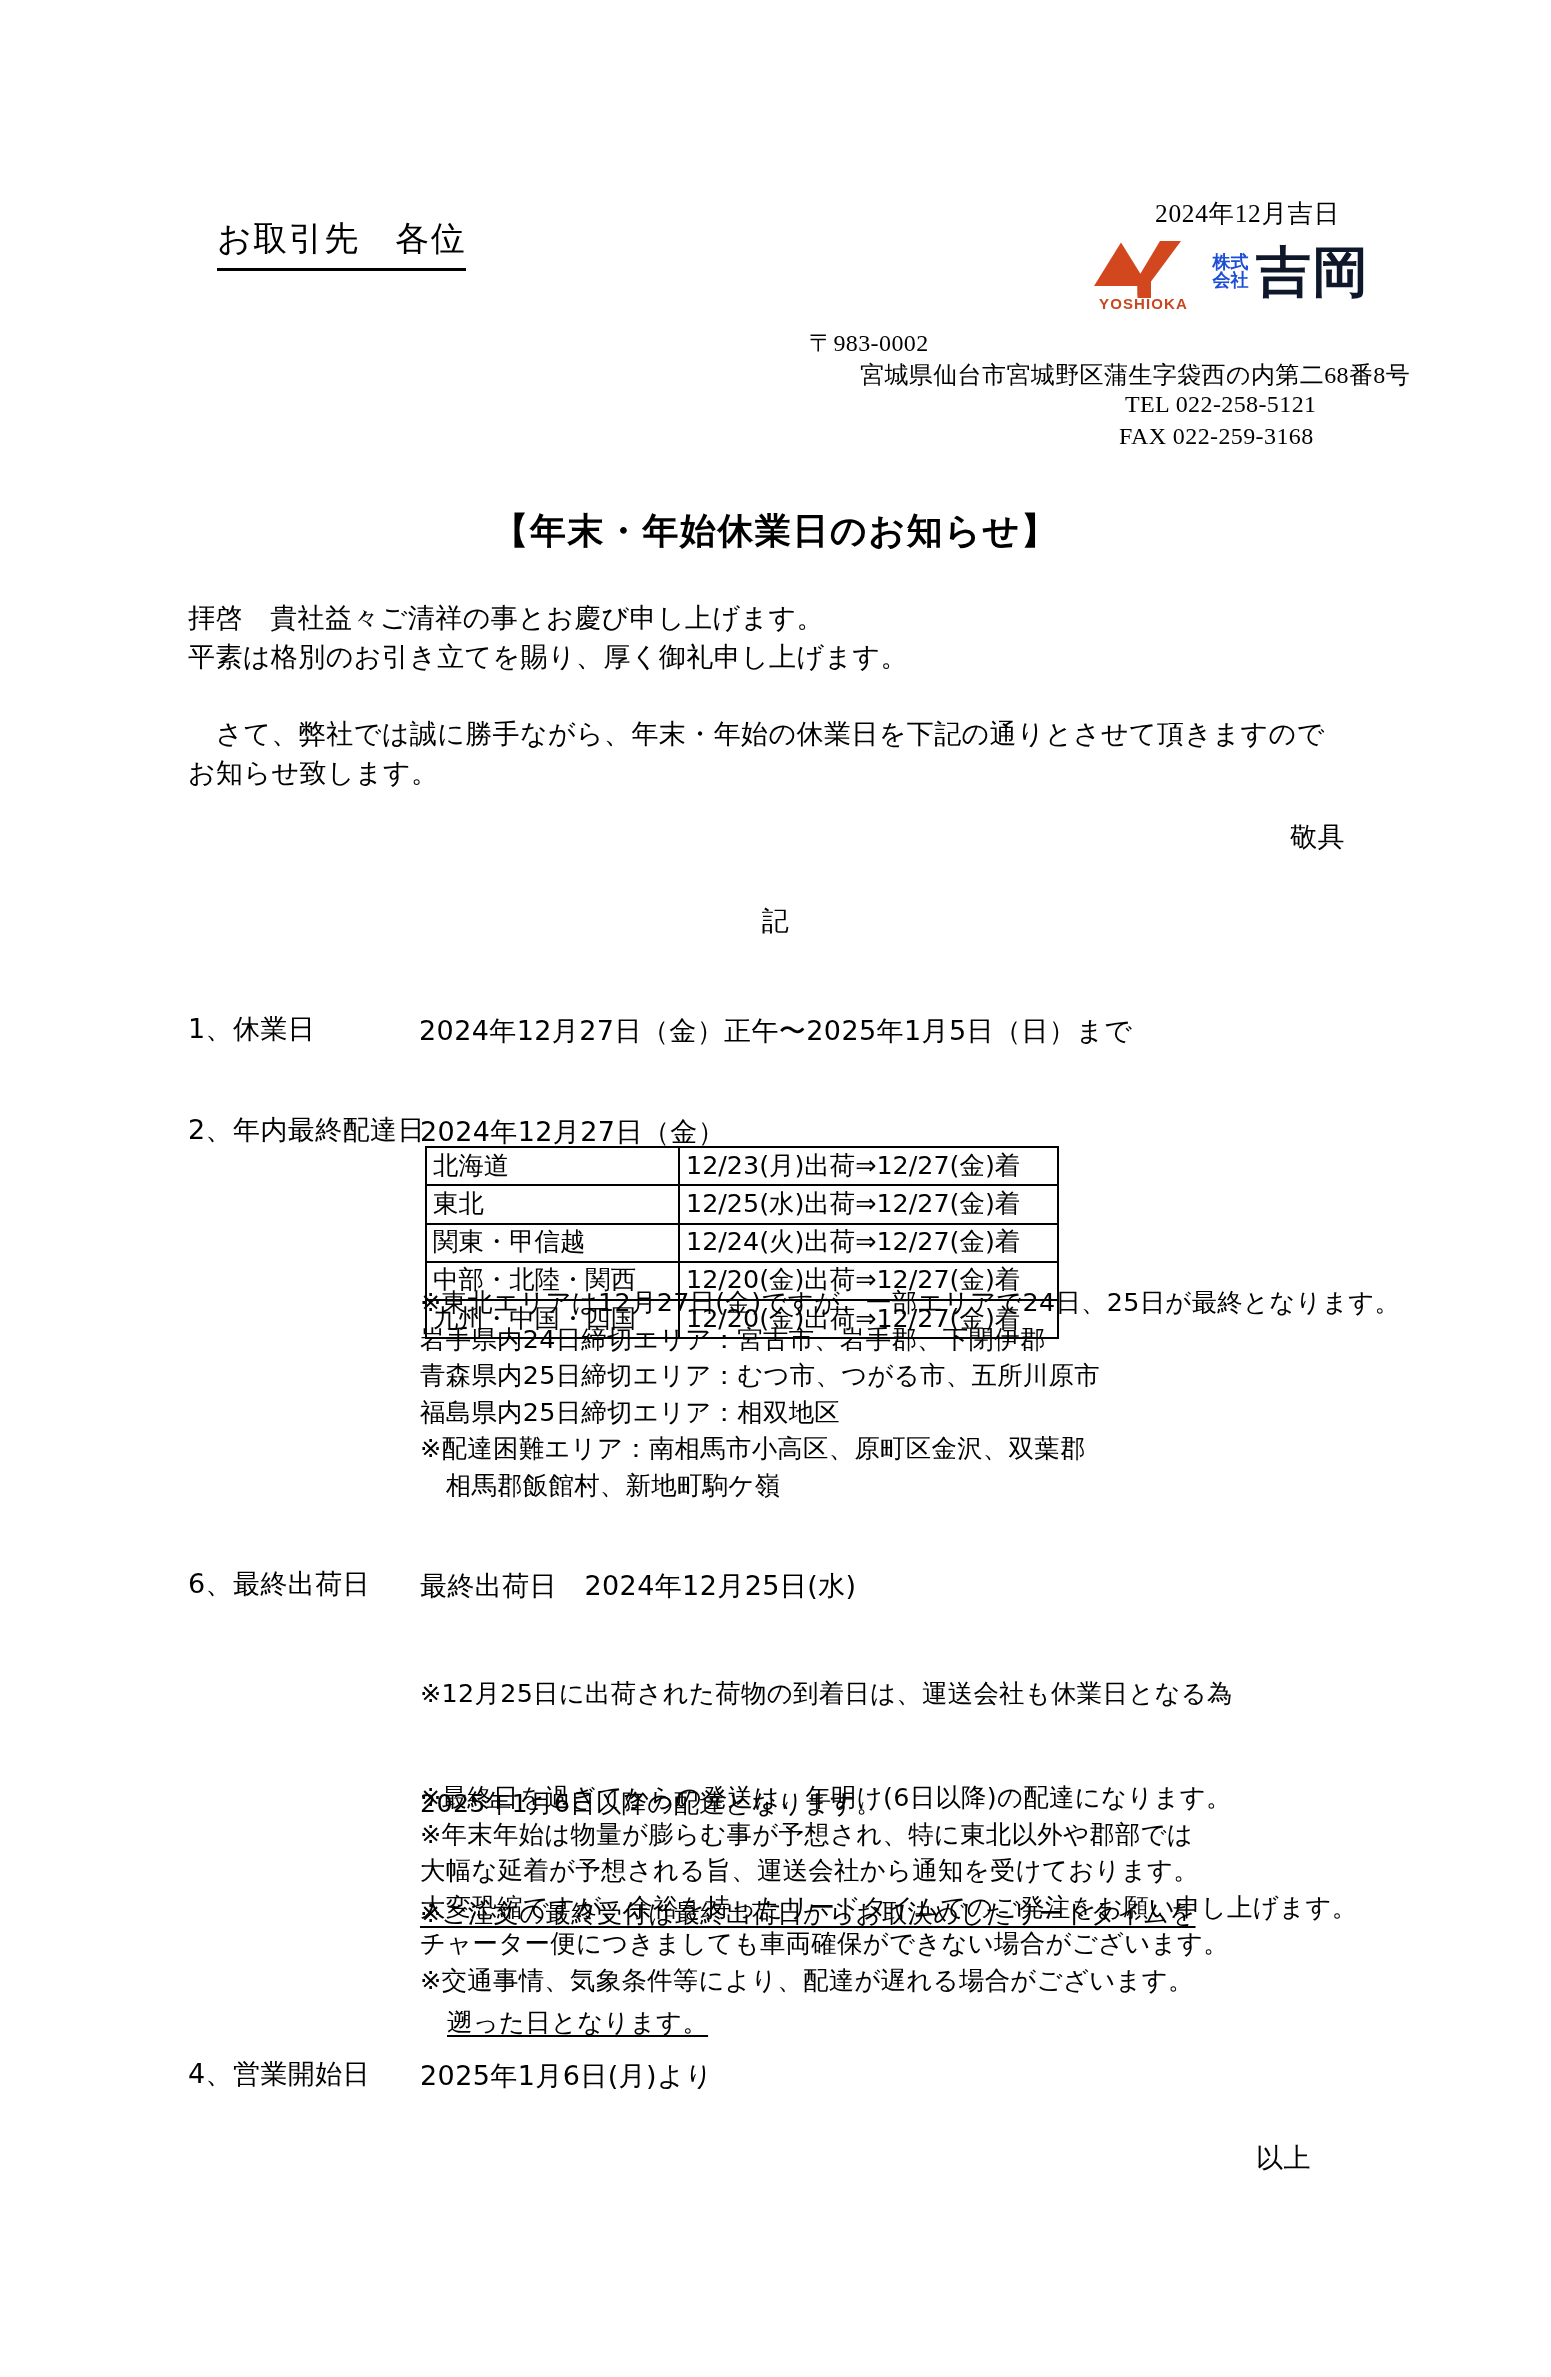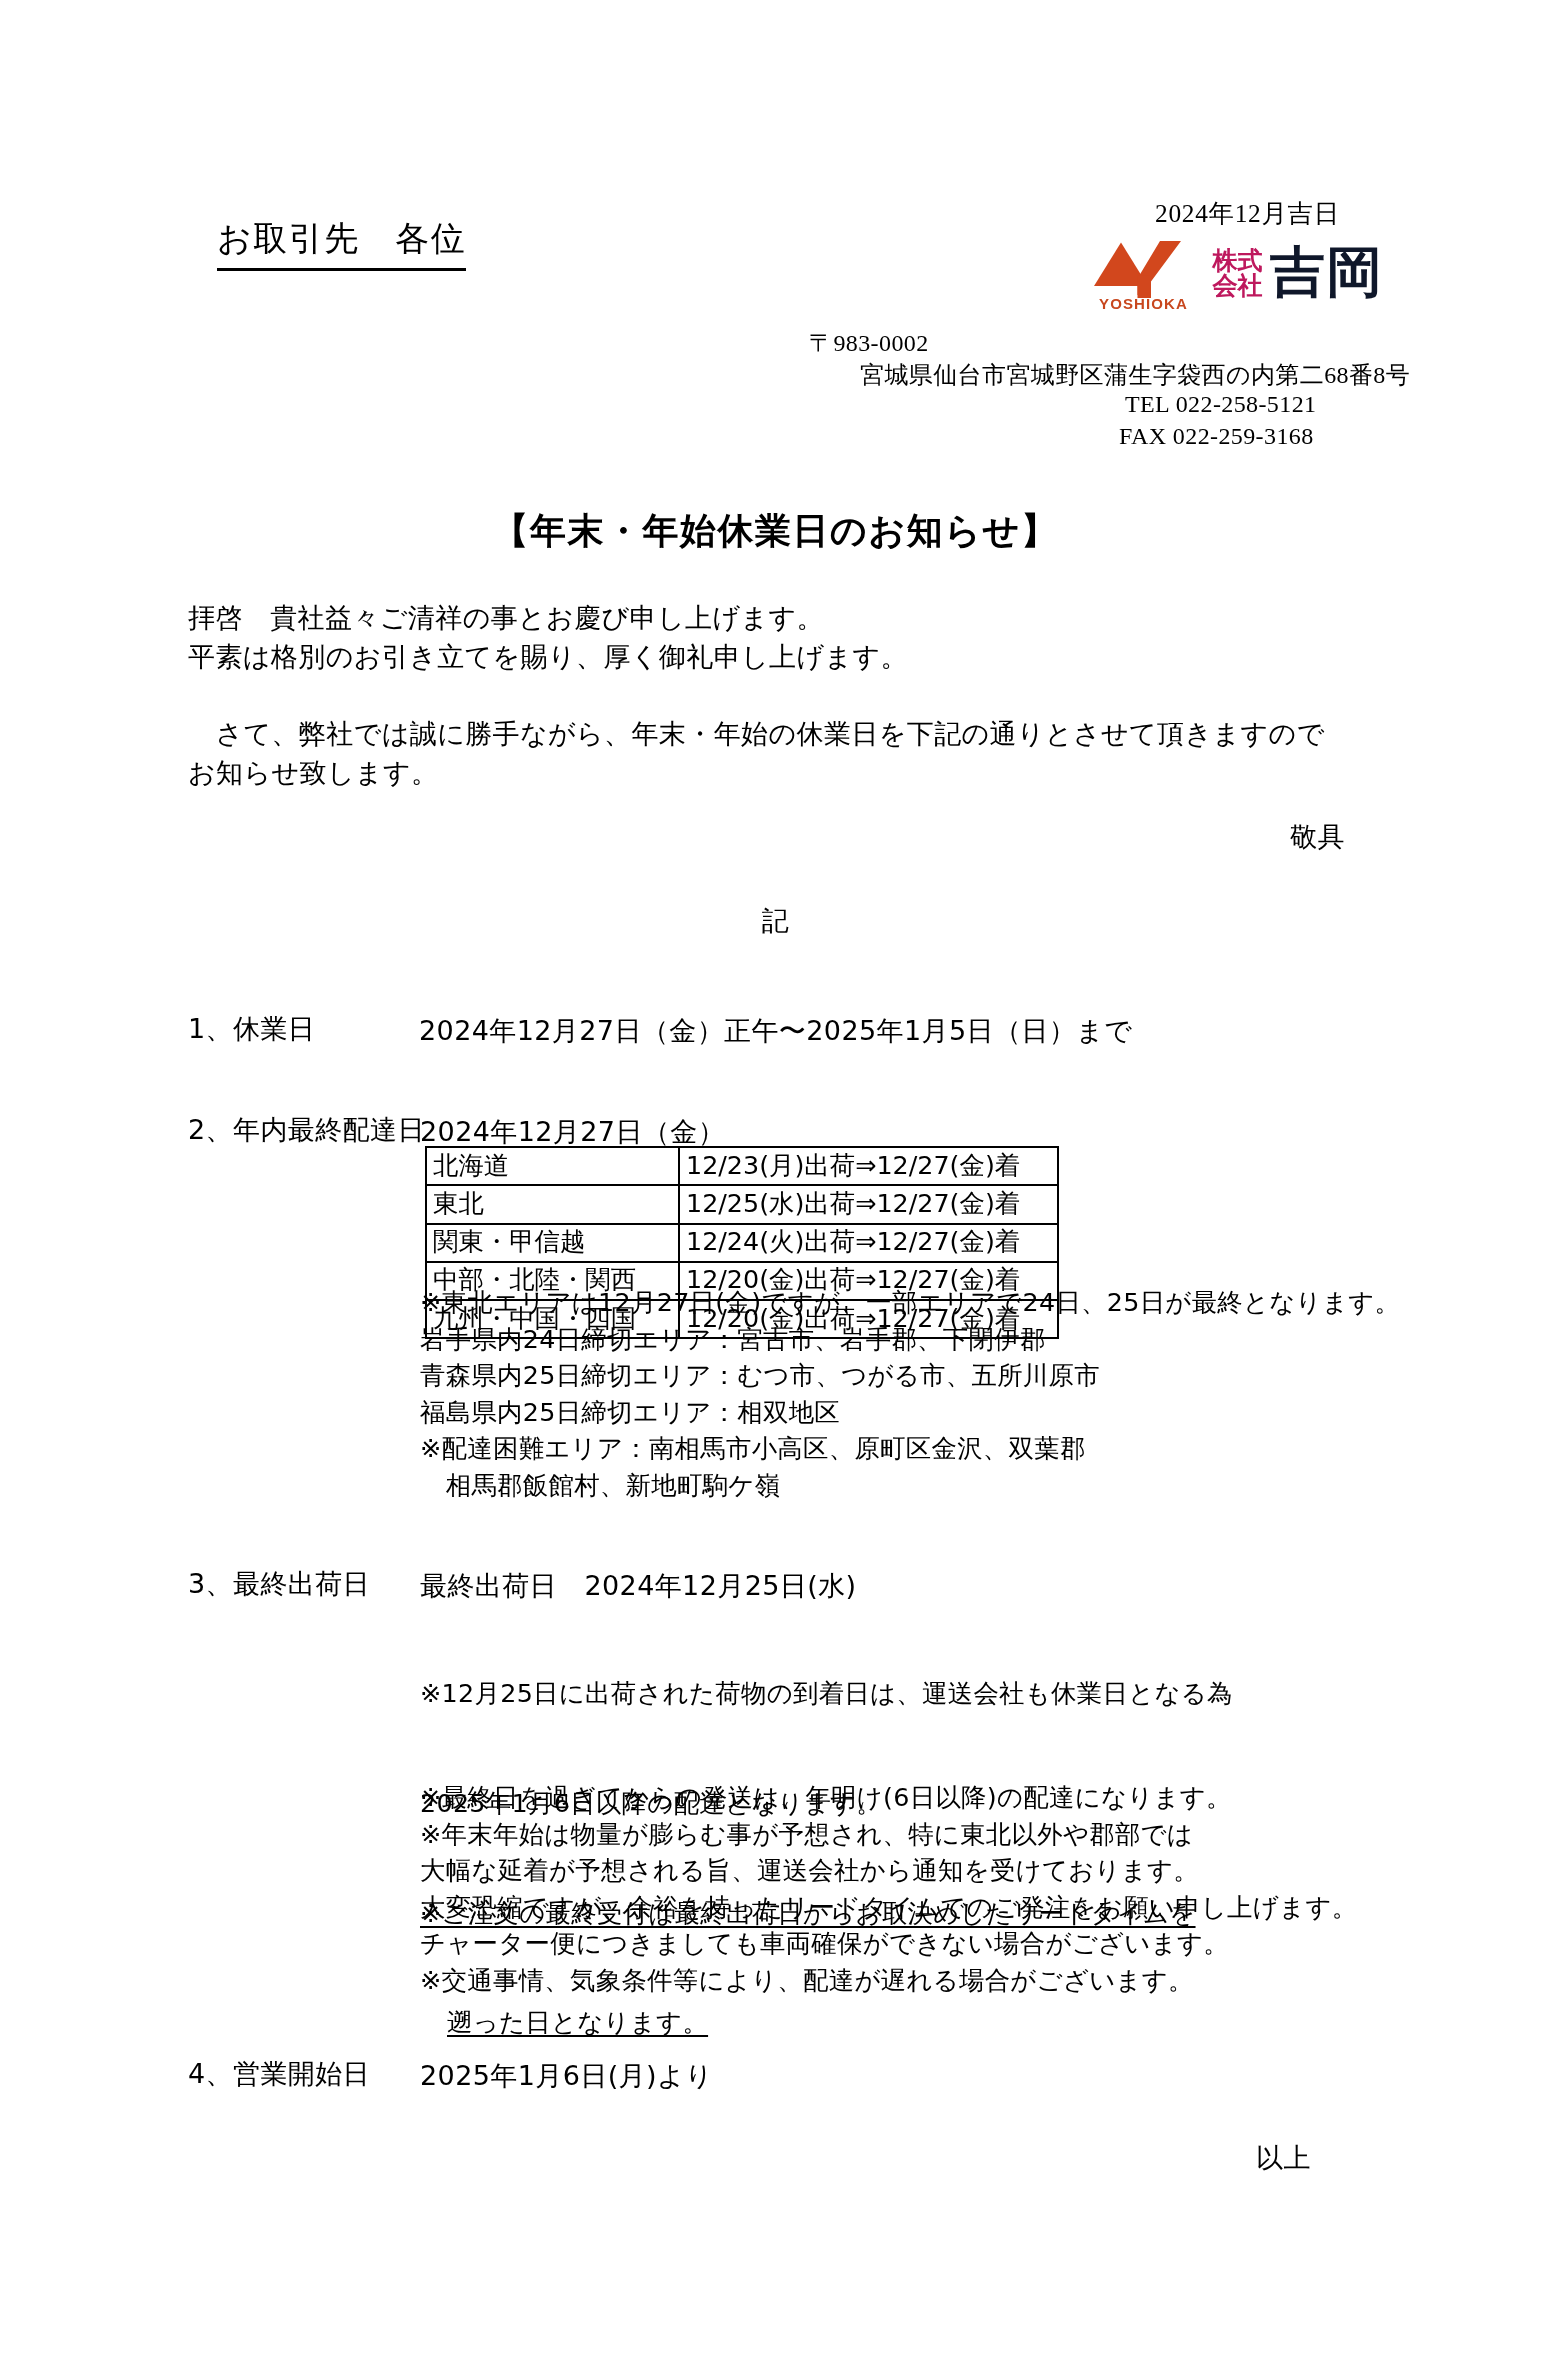--- a/index.html
+++ b/index.html
@@ -66,27 +66,27 @@
     font-size: 15px;
     letter-spacing: 1.1px;
     color: #c8471e;
   }
   .logo-company {
     display: flex;
     align-items: center;
     gap: 7.5px;
   }
   .logo-kabu {
-    font-family: Liberation Sans, sans-serif;
+    font-family: Liberation Mono, monospace;
     font-weight: bold;
-    font-size: 25px;
+    font-size: 18px;
     line-height: 0.98;
     letter-spacing: 0px;
     text-align: center;
-    color: #be185d;
+    color: #1d4ed8;
   }
   .logo-name {
     font-family: "DejaVu Sans", sans-serif;
     font-weight: bold;
     font-size: 55px;
     letter-spacing: 1.5px;
     line-height: 1;
     color: #0f172a;
   }
 
@@ -268,21 +268,21 @@
     </tbody>
   </table>
 
   <div class="note-block notes-table">※東北エリアは12月27日(金)ですが、一部エリアで24日、25日が最終となります。
 岩手県内24日締切エリア：宮古市、岩手郡、下閉伊郡
 青森県内25日締切エリア：むつ市、つがる市、五所川原市
 福島県内25日締切エリア：相双地区
 ※配達困難エリア：南相馬市小高区、原町区金沢、双葉郡
 　相馬郡飯館村、新地町駒ケ嶺</div>
 
-  <div class="sec-label s3-label">3、最終出荷日</div>
+  <div class="sec-label s3-label">6、最終出荷日</div>
   <div class="sec-value s3-value">最終出荷日　2024年12月25日(水)</div>
 
   <div class="note-block notes-s3a">
     <div>※12月25日に出荷された荷物の到着日は、運送会社も休業日となる為</div>
     <div>2025年1月6日以降の配達となります。</div>
     <div class="underline-line">※ご注文の最終受付は最終出荷日からお取決めしたリードタイムを</div>
     <div><span class="underline-line indent-1">遡った日となります。</span></div>
   </div>
 
   <div class="note-block notes-s3b">※最終日を過ぎてからの発送は、年明け(6日以降)の配達になります。

